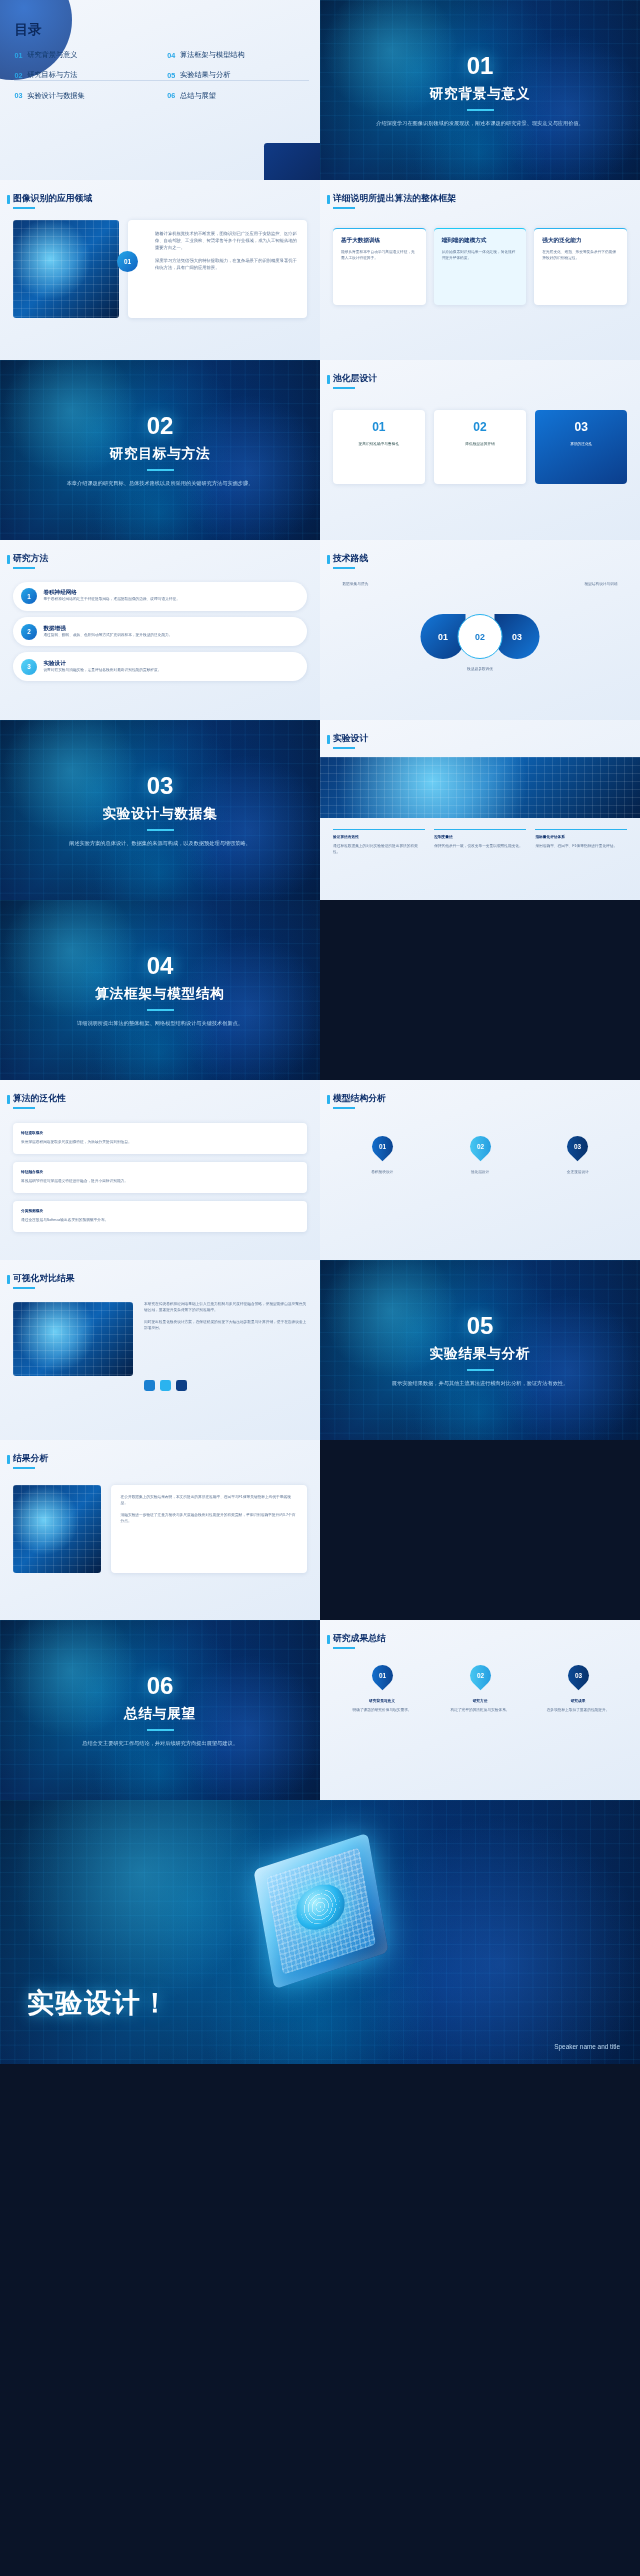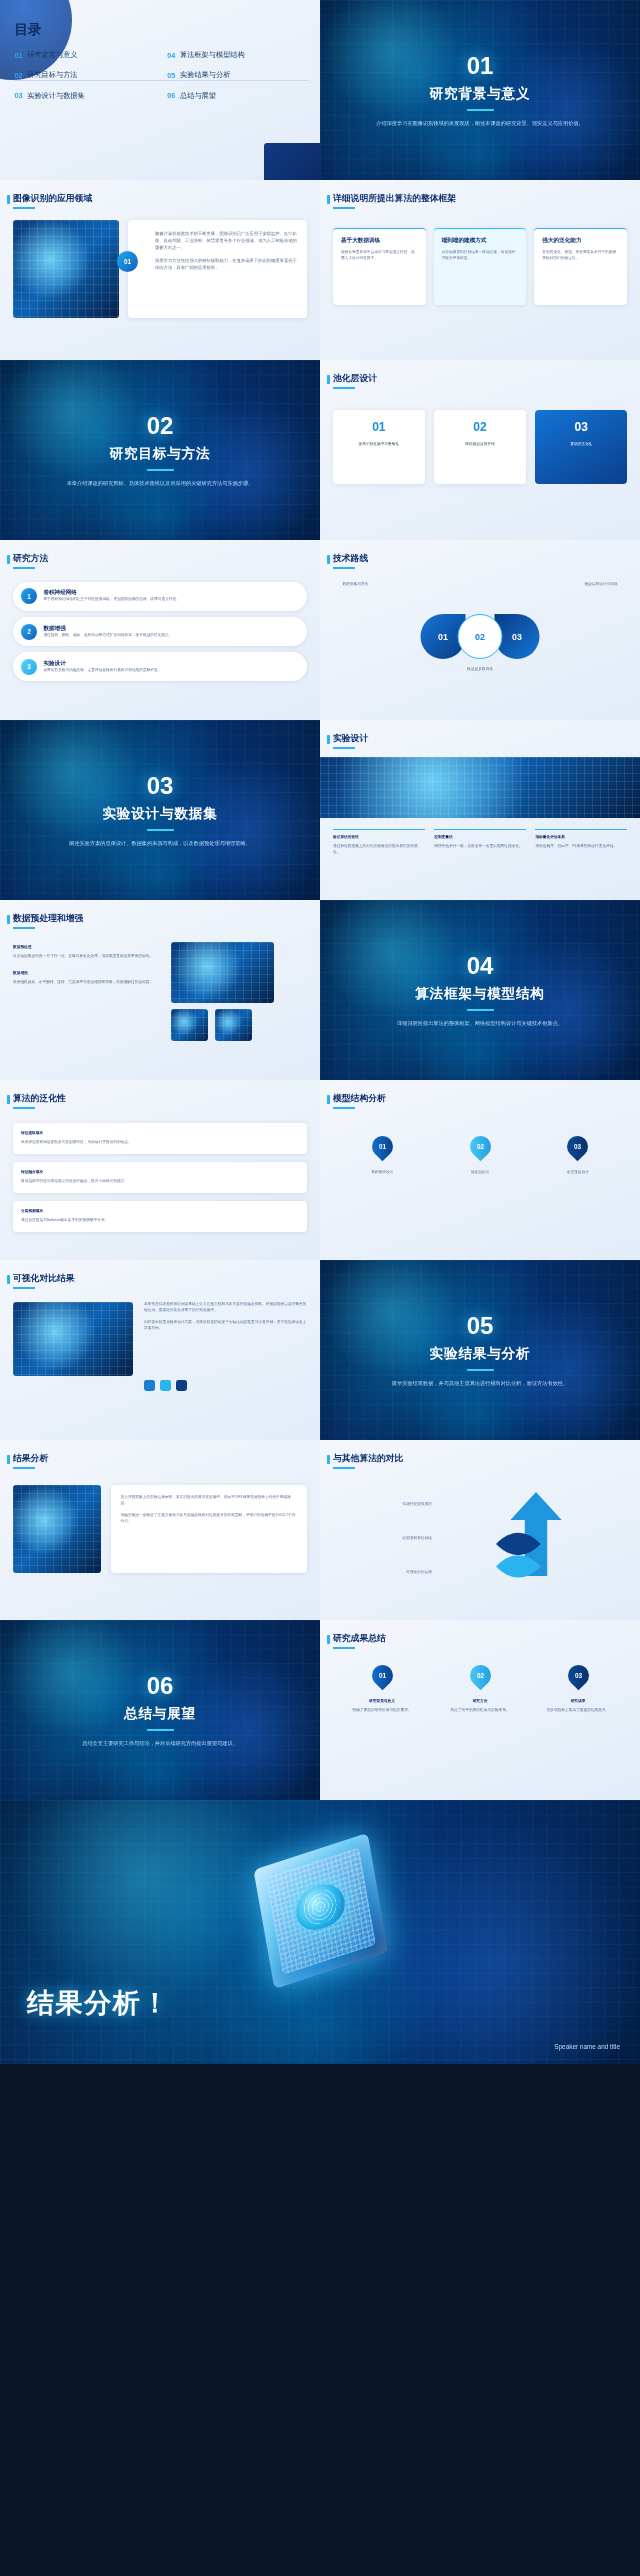--- a/index.html
+++ b/index.html
@@ -346,33 +346,20 @@
         </div>
         <div style="flex:1;border-top:1.6px solid #2bb3ef;padding-top:4.8px">
           <div class="xtiny" style="font-weight:bold;color:#0d2f6b">指标量化评估体系</div>
           <div class="xtiny muted" style="margin-top:3.2px">采用准确率、召回率、F1值等指标进行量化评估。</div>
         </div>
       </div>
     </div>
   </div>
 
   <div class="row">
-    <div class="slide half bg-light">
-      <div class="c-title">数据预处理和增强</div>
-      <div class="c-underline"></div>
-      <div style="position:absolute;left:13px;top:45px;width:144px">
-        <div class="xtiny" style="font-weight:bold;color:#0d2f6b">数据预处理</div>
-        <div class="xtiny muted" style="margin-top:3.2px">对原始图像进行统一尺寸归一化、去噪与标准化处理，消除数据量纲差异带来的影响。</div>
-        <div class="xtiny" style="font-weight:bold;color:#0d2f6b;margin-top:11.2px">数据增强</div>
-        <div class="xtiny muted" style="margin-top:3.2px">采用随机裁剪、水平翻转、旋转、亮度调整与混合增强等策略，有效缓解过拟合问题。</div>
-      </div>
-      <div class="photo" style="position:absolute;left:171px;top:42px;width:103px;height:61px;border-radius:3.2px"></div>
-      <div class="photo" style="position:absolute;left:171px;top:109px;width:37px;height:32px;border-radius:3.2px"></div>
-      <div class="photo" style="position:absolute;left:215px;top:109px;width:37px;height:32px;border-radius:3.2px"></div>
-    </div>
 
     <div class="slide half bg-tech">
       <div class="sec-wrap">
         <div class="sec-num">04</div>
         <div class="sec-ttl">算法框架与模型结构</div>
         <div class="sec-bar"></div>
         <div class="sec-desc">详细说明所提出算法的整体框架、网络模型结构设计与关键技术创新点。</div>
       </div>
     </div>
   </div>
@@ -453,34 +440,20 @@
     <div class="slide half bg-light">
       <div class="c-title">结果分析</div>
       <div class="c-underline"></div>
       <div class="photo" style="position:absolute;left:13px;top:45px;width:88px;height:88px;border-radius:3.2px"></div>
       <div class="card" style="position:absolute;left:111px;top:45px;right:13px;height:88px;padding:9.6px">
         <div class="xtiny muted">在公开数据集上的实验结果表明，本文所提出的算法在准确率、召回率与F1值等关键指标上均优于基线模型。</div>
         <div class="xtiny muted" style="margin-top:6.4px">消融实验进一步验证了注意力模块与多尺度融合模块对性能提升的有效贡献，整体识别准确率提升约3.7个百分点。</div>
       </div>
     </div>
 
-    <div class="slide half bg-light">
-      <div class="c-title">与其他算法的对比</div>
-      <div class="c-underline"></div>
-      <div class="xtiny muted" style="position:absolute;left:24px;top:62px;width:88px;text-align:right">传统特征提取算法</div>
-      <div class="xtiny muted" style="position:absolute;left:24px;top:96px;width:88px;text-align:right">经典卷积神经网络</div>
-      <div class="xtiny muted" style="position:absolute;left:24px;top:130px;width:88px;text-align:right">可视化对比结果</div>
-      <div style="position:absolute;right:56px;top:48px">
-        <svg width="96" height="96" viewBox="0 0 120 120">
-          <path d="M60 5 L92 40 L74 40 L74 110 L46 110 L46 40 L28 40 Z" fill="#1f95dd"></path>
-          <path d="M10 70 q28 -28 56 0 q-28 28 -56 0" fill="#0b3f88"></path>
-          <path d="M10 98 q28 -28 56 0 q-28 28 -56 0" fill="#2bb3ef"></path>
-        </svg>
-      </div>
-    </div>
   </div>
 
   <div class="row">
     <div class="slide half bg-tech">
       <div class="sec-wrap">
         <div class="sec-num">06</div>
         <div class="sec-ttl">总结与展望</div>
         <div class="sec-bar"></div>
         <div class="sec-desc">总结全文主要研究工作与结论，并对后续研究方向提出展望与建议。</div>
       </div>
@@ -512,18 +485,18 @@
           <div class="xtiny muted" style="margin-top:3.2px">在多项指标上取得了显著的性能提升。</div>
         </div>
       </div>
     </div>
   </div>
 
   <div class="slide full cover bg-tech" style="height:264px">
     <div class="chip" style="top:42%">
       <div class="brain"></div>
     </div>
-    <div class="thanks-title" style="position:absolute;left:27px;bottom:43px;z-index:4">结果分析！</div>
+    <div class="thanks-title" style="position:absolute;left:27px;bottom:43px;z-index:4">实验设计！</div>
     <div style="position:absolute;right:21px;bottom:14.4px;font-size:6.4px;color:#bcd9f2;z-index:4">Speaker name and title</div>
   </div>
 
 </div>
 
 
 </body></html>

